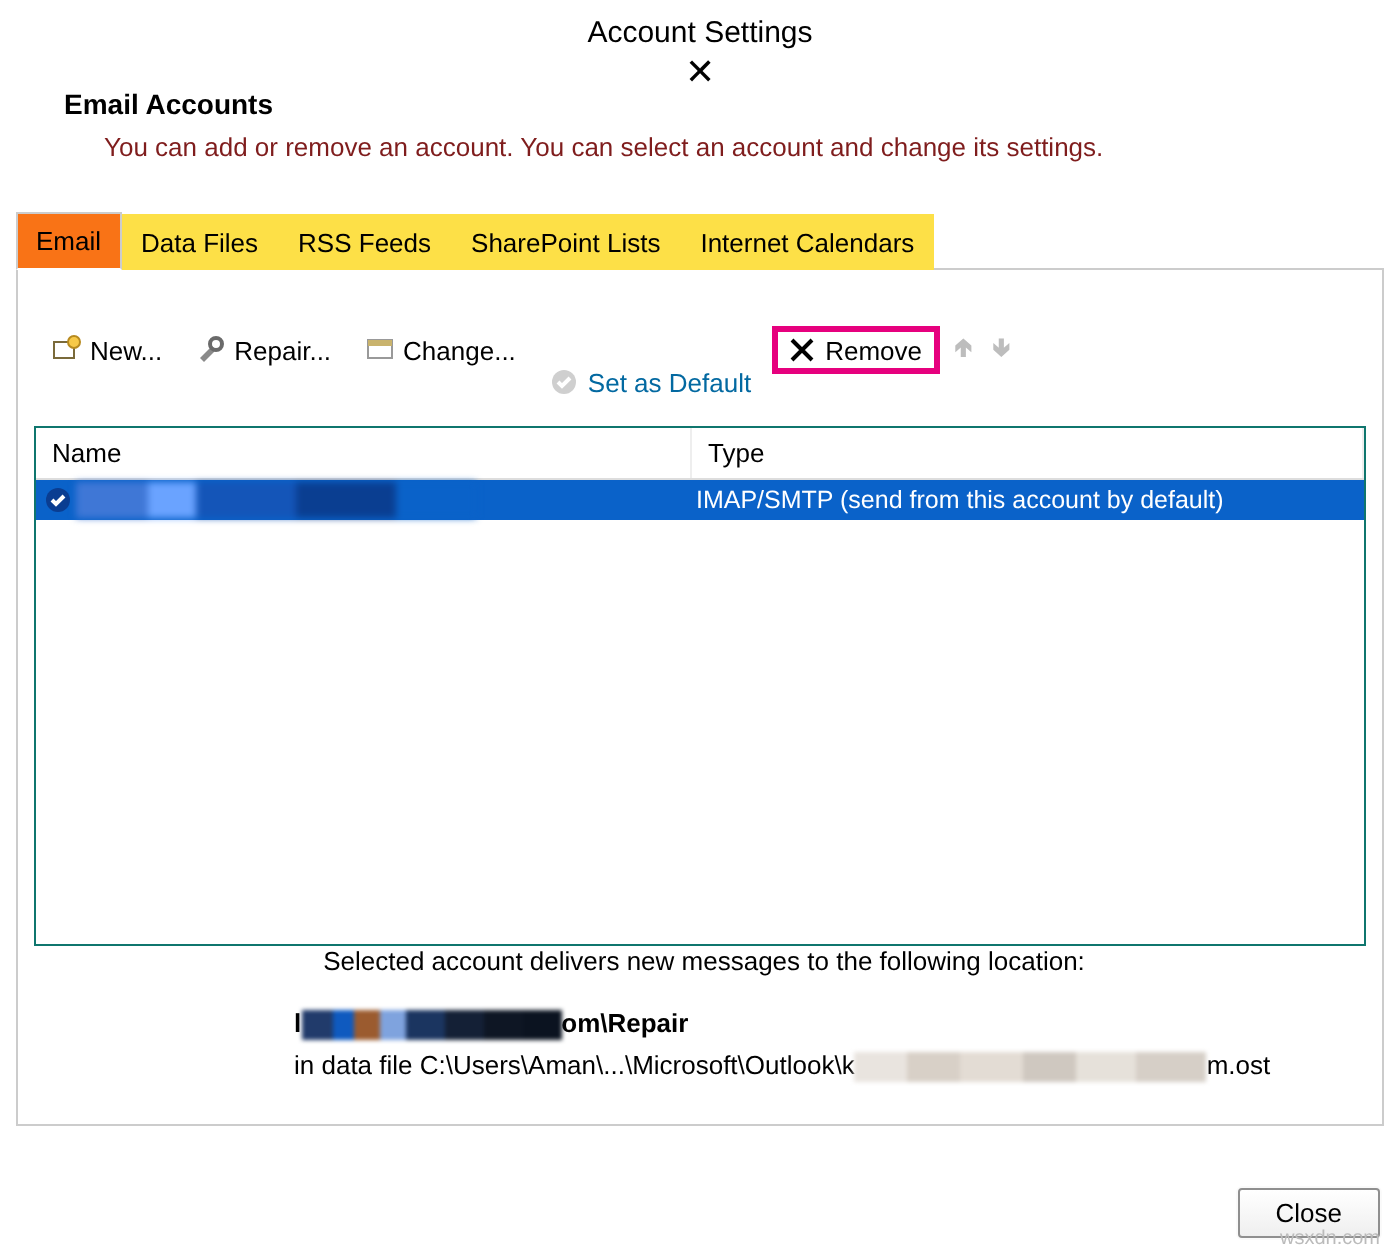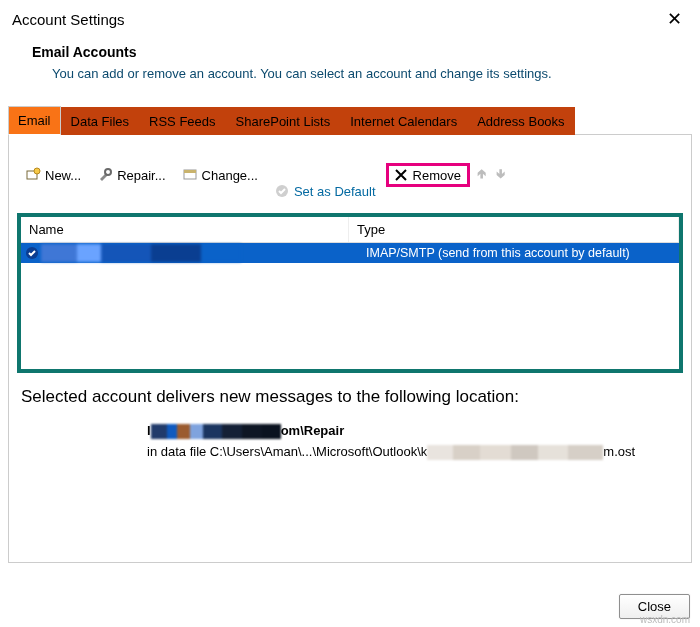--- a/index.html
+++ b/index.html
@@ -10,61 +10,61 @@
     color: #000;
     background: #fff;
     width: 700px;
     height: 627px;
     overflow: hidden;
     position: relative;
   }
   .titlebar {
     display: flex;
     align-items: center;
-    justify-content: space-between;
     padding: 8px 12px 4px 12px;
     height: 34px;
+    flex-direction: column;
   }
   .titlebar .title { font-size: 15px; }
   .close-x {
     font-size: 18px;
     line-height: 1;
     padding: 2px 6px;
     cursor: pointer;
     font-family: Arial, sans-serif;
   }
   .intro {
     padding: 10px 30px 24px 32px;
   }
   .intro .heading {
     font-weight: 600;
     font-size: 14px;
     margin-bottom: 6px;
   }
   .intro .desc {
     font-size: 13px;
     padding-left: 20px;
-    color: #0c4a6e;
+    color: #7f1d1d;
   }
   .tabs-wrap {
     margin: 0 8px;
   }
   .tabs {
     display: flex;
     gap: 0;
     border-bottom: 1px solid #ccc;
     align-items: flex-end;
   }
   .tab {
     padding: 6px 9px 6px 9px;
     font-size: 13px;
     border: 1px solid transparent;
     border-bottom: none;
     cursor: pointer;
-    background: #c2410c;
+    background: #fde047;
     position: relative;
     top: 1px;
   }
   .tab.active {
     border-color: #ccc;
     border-bottom: 1px solid #fff;
     background: #f97316;
   }
   .panel {
     border: 1px solid #ccc;
@@ -89,22 +89,22 @@
     border: 1px solid transparent;
   }
   .tb-btn.disabled { color: #0369a1; cursor: default; margin-top: 32px; }
   .tb-btn .ico { width: 16px; height: 16px; display: inline-flex; align-items: center; justify-content: center; }
   .remove-highlight {
     border: 3px solid #e6007e;
     padding: 1px 6px 1px 4px;
   }
   .arrows .arr { color: #bdbdbd; font-size: 13px; padding: 0 3px; cursor: default; }
   .list-box {
-    border: 4px solid #0f766e;
-    height: 160px;
+    border: 1px solid #0f766e;
+    height: 260px;
     overflow: hidden;
   }
   .list-header {
     display: flex;
     background: #fff;
     border-bottom: 1px solid #ddd;
     font-size: 13px;
   }
   .list-header .col {
     padding: 5px 8px;
@@ -122,31 +122,31 @@
   }
   .row-icon {
     width: 18px;
     height: 18px;
     display: inline-flex;
     align-items: center;
     justify-content: center;
     margin-left: 2px;
   }
   .row-name { width: 306px; position: relative; height: 18px; }
-  .row-type { flex: 1; padding-left: 4px; margin-left: 15px; }
+  .row-type { flex: 1; padding-left: 4px; }
   .redact {
     position: absolute;
     top: 0;
     height: 18px;
     filter: blur(0.5px);
   }
   .selected-msg {
-    margin-top: 14px;
-    font-size: 17px;
+    font-size: 13px;
     padding-left: 4px;
+    text-align: center;
   }
   .loc-block {
     margin-top: 14px;
     padding-left: 130px;
     font-size: 13px;
     line-height: 1.6;
   }
   .loc-line1 { display: flex; align-items: center; gap: 0; }
   .loc-line2 { display: flex; align-items: center; flex-wrap: nowrap; }
   .pix-redact {
@@ -203,21 +203,20 @@
   <div class="desc">You can add or remove an account. You can select an account and change its settings.</div>
 </div>
 
 <div class="tabs-wrap">
   <div class="tabs">
     <div class="tab active">Email</div>
     <div class="tab">Data Files</div>
     <div class="tab">RSS Feeds</div>
     <div class="tab">SharePoint Lists</div>
     <div class="tab">Internet Calendars</div>
-    <div class="tab">Address Books</div>
   </div>
 </div>
 
 <div class="panel">
 
   <div class="toolbar">
     <span class="tb-btn">
       <span class="ico">
         <svg width="16" height="16" viewBox="0 0 16 16">
             <rect x="2" y="4" width="10" height="8" fill="#fff" stroke="#7a6a3a"></rect>

